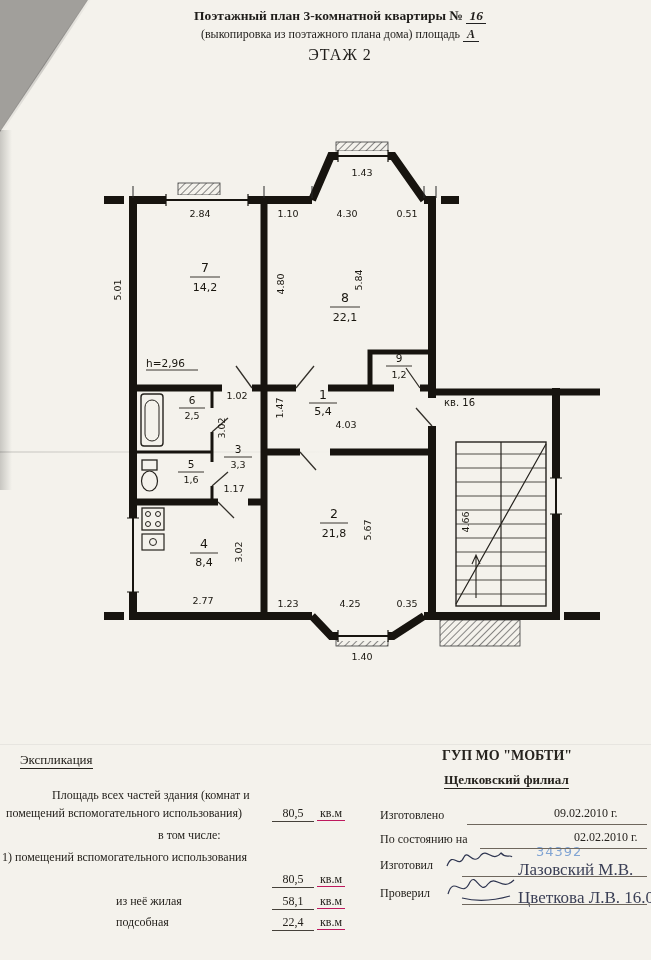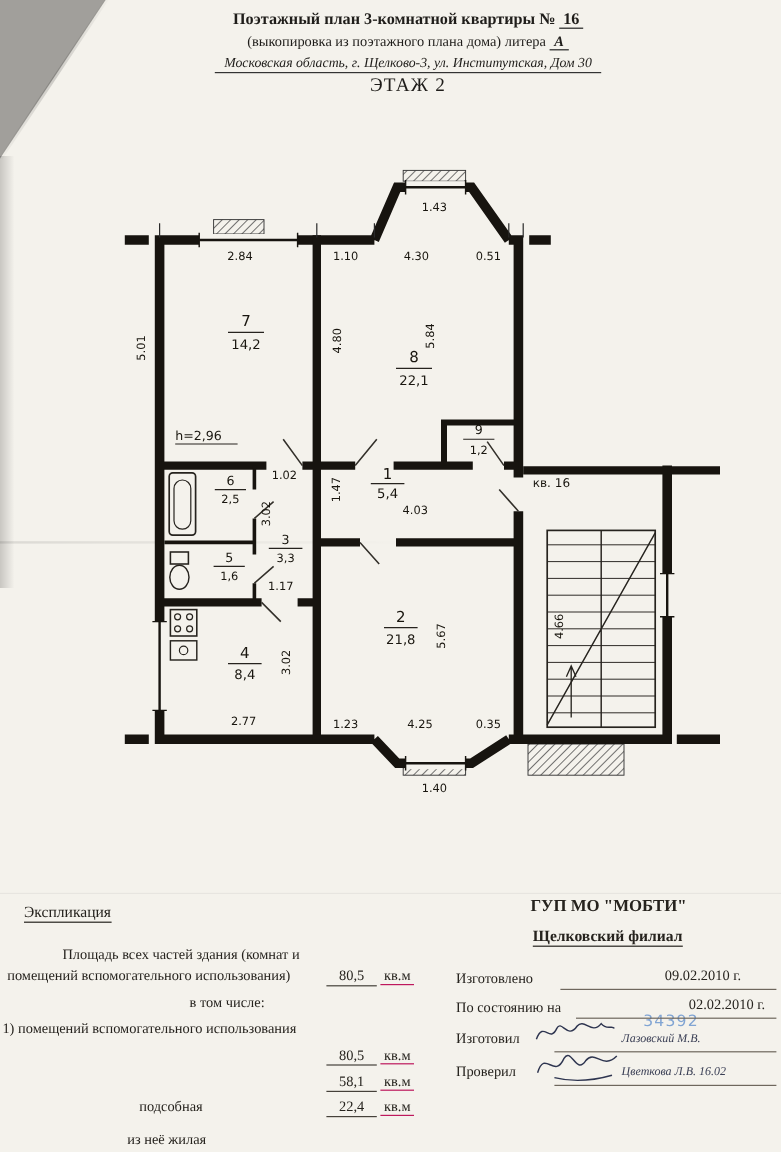--- a/index.html
+++ b/index.html
@@ -14,21 +14,21 @@
                background:linear-gradient(90deg,rgba(0,0,0,.02),rgba(0,0,0,.16),rgba(0,0,0,.02));
                transform:rotate(-56.3deg);}
   .crease-a{position:absolute;top:451px;left:0;width:340px;height:2px;
             background:linear-gradient(90deg,rgba(0,0,0,.10),rgba(0,0,0,0));}
   .crease-b{position:absolute;top:744px;left:0;width:651px;height:1px;background:rgba(0,0,0,.05);}
   .edge-shade{position:absolute;left:0;top:130px;width:12px;height:360px;
               background:linear-gradient(90deg,rgba(0,0,0,.18),rgba(0,0,0,0));}
 
   .header{position:absolute;left:150px;top:8px;width:380px;text-align:center;}
   .h-title{font-size:13.5px;font-weight:bold;}
-  .h-title .num{border-bottom:1px solid #222;padding:0 3px;margin-top:29px;}
+  .h-title .num{font-style:italic;border-bottom:1px solid #222;padding:0 3px;margin-top:29px;}
   .h-sub{font-size:12px;margin-top:3px;}
   .h-sub .lit{font-style:italic;font-weight:bold;border-bottom:1px solid #222;padding:0 4px;}
   .h-addr{font-size:11.5px;font-style:italic;margin-top:5px;}
   .h-addr span{border-bottom:1px solid #333;padding:0 8px 1px;}
   .h-scale{display:inline-block;border:1px solid #444;padding:1px 18px 2px;font-size:11px;margin-top:7px;}
   .h-floor{font-size:16px;font-weight:normal;letter-spacing:1px;margin-top:4px;}
 
   svg text{font-family:"DejaVu Sans",sans-serif;fill:#19160f;}
   .dim{font-size:9.5px;text-anchor:middle;}
   .dimL{font-size:9.5px;}
@@ -42,21 +42,21 @@
   .expl .row{position:absolute;white-space:nowrap;}
   .ehead{font-size:13px;border-bottom:1.5px solid #26231e;padding-bottom:1px;}
   .val{border-bottom:1px solid #45413a;padding:0 6px;display:inline-block;min-width:30px;text-align:center;}
   .unit{border-bottom:1px solid #be185d;padding:0 3px;}
 
   .stamp{position:absolute;left:372px;top:740px;width:279px;height:200px;font-size:12px;color:#26231e;}
   .stamp .row{position:absolute;white-space:nowrap;}
   .org{font-weight:bold;font-size:14px;}
   .branch{font-weight:bold;font-size:13px;border-bottom:1.5px solid #26231e;padding-bottom:1px;}
   .sline{position:absolute;height:1px;background:#6e675d;}
-  .sig-name{font-style:italic;color:#3a3f55;font-size:10px;}
+  .sig-name{color:#3a3f55;font-size:17px;}
   .sig-svg{position:absolute;}
 
   .wm{position:absolute;left:408px;top:768px;width:240px;height:110px;pointer-events:none;}
   .wm-row{display:flex;align-items:center;gap:8px;}
   .wm-pin{width:38px;height:44px;background:rgba(136,172,214,.55);
           clip-path:polygon(50% 100%,0 38%,18% 0,82% 0,100% 38%);}
   .wm-text{font-family:"DejaVu Sans",sans-serif;font-size:56px;font-weight:bold;
            color:rgba(136,172,214,.6);letter-spacing:2px;line-height:1;}
   .wm-num{position:absolute;left:128px;top:76px;font-family:"DejaVu Sans",sans-serif;
           font-size:13px;letter-spacing:1px;color:rgba(100,145,205,.8);}
@@ -71,25 +71,22 @@
   <div class="edge-shade"></div>
   <div class="crease-a"></div>
   <div class="crease-b"></div>
 
   <div class="header">
     <div class="h-title">
       <span>Поэтажный план 3-комнатной квартиры №</span>
       <span class="num">16</span>
     </div>
     <div class="h-sub">
-      <span>(выкопировка из поэтажного плана дома) литера</span>
+      <span>(выкопировка из поэтажного плана дома) площадь</span>
       <span class="lit">А</span>
-    </div>
-    <div class="h-addr">
-      <span>Московская область, г. Щелково-3, ул. Институтская, Дом 30</span>
     </div>
     <div class="h-floor">ЭТАЖ 2</div>
   </div>
 
   <svg width="651" height="700" viewBox="0 0 651 700" style="position:absolute;left:0;top:0;">
     <defs>
       <pattern id="hatch" width="5" height="5" patternUnits="userSpaceOnUse" patternTransform="rotate(45)">
         <line x1="0" y1="0" x2="0" y2="5" stroke="#4a4a4a" stroke-width="1.3"></line>
       </pattern>
     </defs>
@@ -224,21 +221,21 @@
     <div class="row" style="left:272px;top:58px;">
       <span class="val">80,5</span>
       <span class="unit">кв.м</span>
     </div>
     <div class="row" style="left:158px;top:80px;">в том числе:</div>
     <div class="row" style="left:2px;top:102px;">1) помещений вспомогательного использования</div>
     <div class="row" style="left:272px;top:124px;">
       <span class="val">80,5</span>
       <span class="unit">кв.м</span>
     </div>
-    <div class="row" style="left:106px;top:146px;margin-top:48px;">из неё жилая</div>
+    <div class="row" style="left:116px;top:146px;">из неё жилая</div>
     <div class="row" style="left:272px;top:146px;">
       <span class="val">58,1</span>
       <span class="unit">кв.м</span>
     </div>
     <div class="row" style="left:116px;top:167px;">подсобная</div>
     <div class="row" style="left:272px;top:167px;">
       <span class="val">22,4</span>
       <span class="unit">кв.м</span>
     </div>
   </div>

